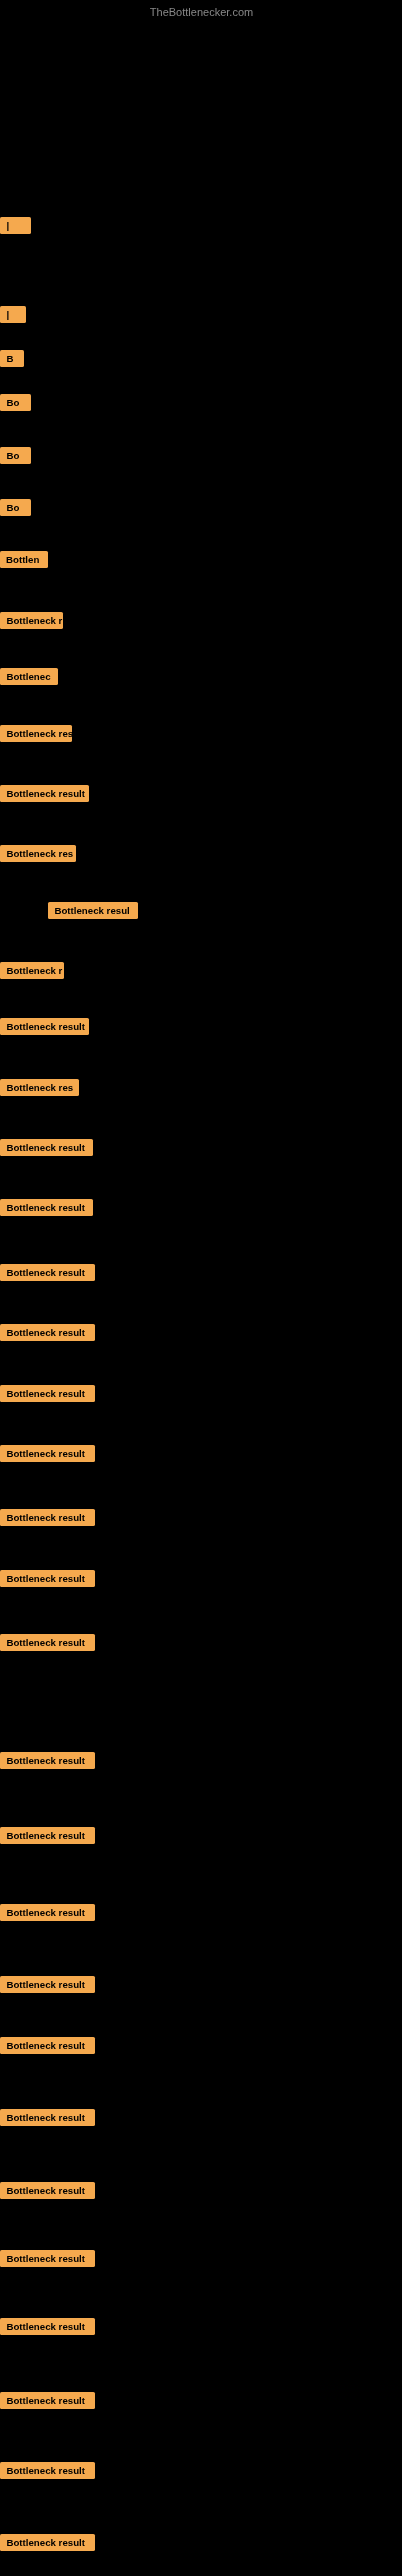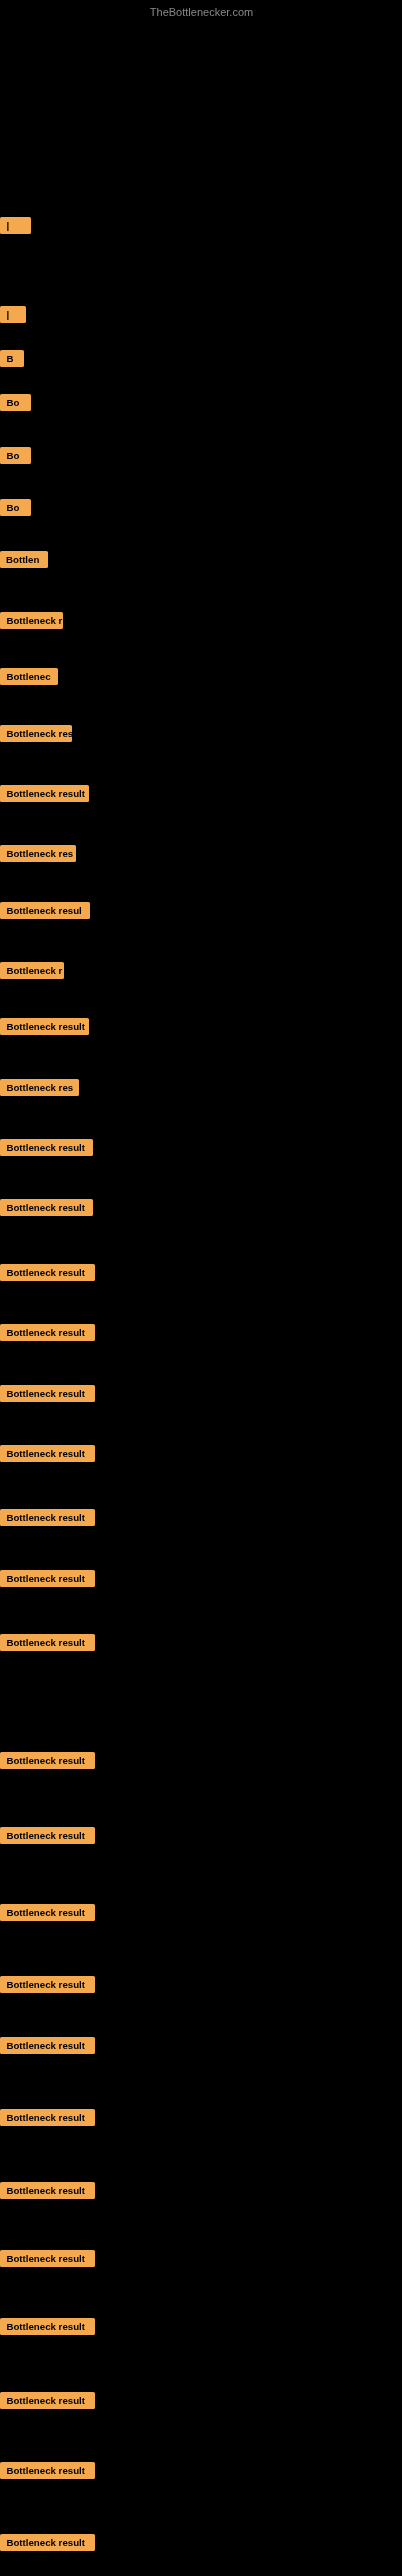--- a/index.html
+++ b/index.html
@@ -46,21 +46,21 @@
     <div class="bottleneck-item" style="top: 350px; width: 24px;">B</div>
     <div class="bottleneck-item" style="top: 394px; width: 31px;">Bo</div>
     <div class="bottleneck-item" style="top: 447px; width: 31px;">Bo</div>
     <div class="bottleneck-item" style="top: 499px; width: 31px;">Bo</div>
     <div class="bottleneck-item" style="top: 551px; width: 48px; padding-left: 6px;">Bottlen</div>
     <div class="bottleneck-item" style="top: 612px; width: 63px;">Bottleneck r</div>
     <div class="bottleneck-item" style="top: 668px; width: 58px;">Bottlenec</div>
     <div class="bottleneck-item" style="top: 725px; width: 72px;">Bottleneck res</div>
     <div class="bottleneck-item" style="top: 785px; width: 89px;">Bottleneck result</div>
     <div class="bottleneck-item" style="top: 845px; width: 76px;">Bottleneck res</div>
-    <div class="bottleneck-item" style="top: 902px; width: 90px;">Bottleneck resul</div>
+    <div class="bottleneck-item" style="top: 902px; width: 90px; margin-left: 48px;">Bottleneck resul</div>
     <div class="bottleneck-item" style="top: 962px; width: 64px;">Bottleneck r</div>
     <div class="bottleneck-item" style="top: 1018px; width: 89px;">Bottleneck result</div>
     <div class="bottleneck-item" style="top: 1079px; width: 79px;">Bottleneck res</div>
     <div class="bottleneck-item" style="top: 1139px; width: 93px;">Bottleneck result</div>
     <div class="bottleneck-item" style="top: 1199px; width: 93px;">Bottleneck result</div>
     <div class="bottleneck-item" style="top: 1264px; width: 95px;">Bottleneck result</div>
     <div class="bottleneck-item" style="top: 1324px; width: 95px;">Bottleneck result</div>
     <div class="bottleneck-item" style="top: 1385px; width: 95px;">Bottleneck result</div>
     <div class="bottleneck-item" style="top: 1445px; width: 95px;">Bottleneck result</div>
     <div class="bottleneck-item" style="top: 1509px; width: 95px;">Bottleneck result</div>

